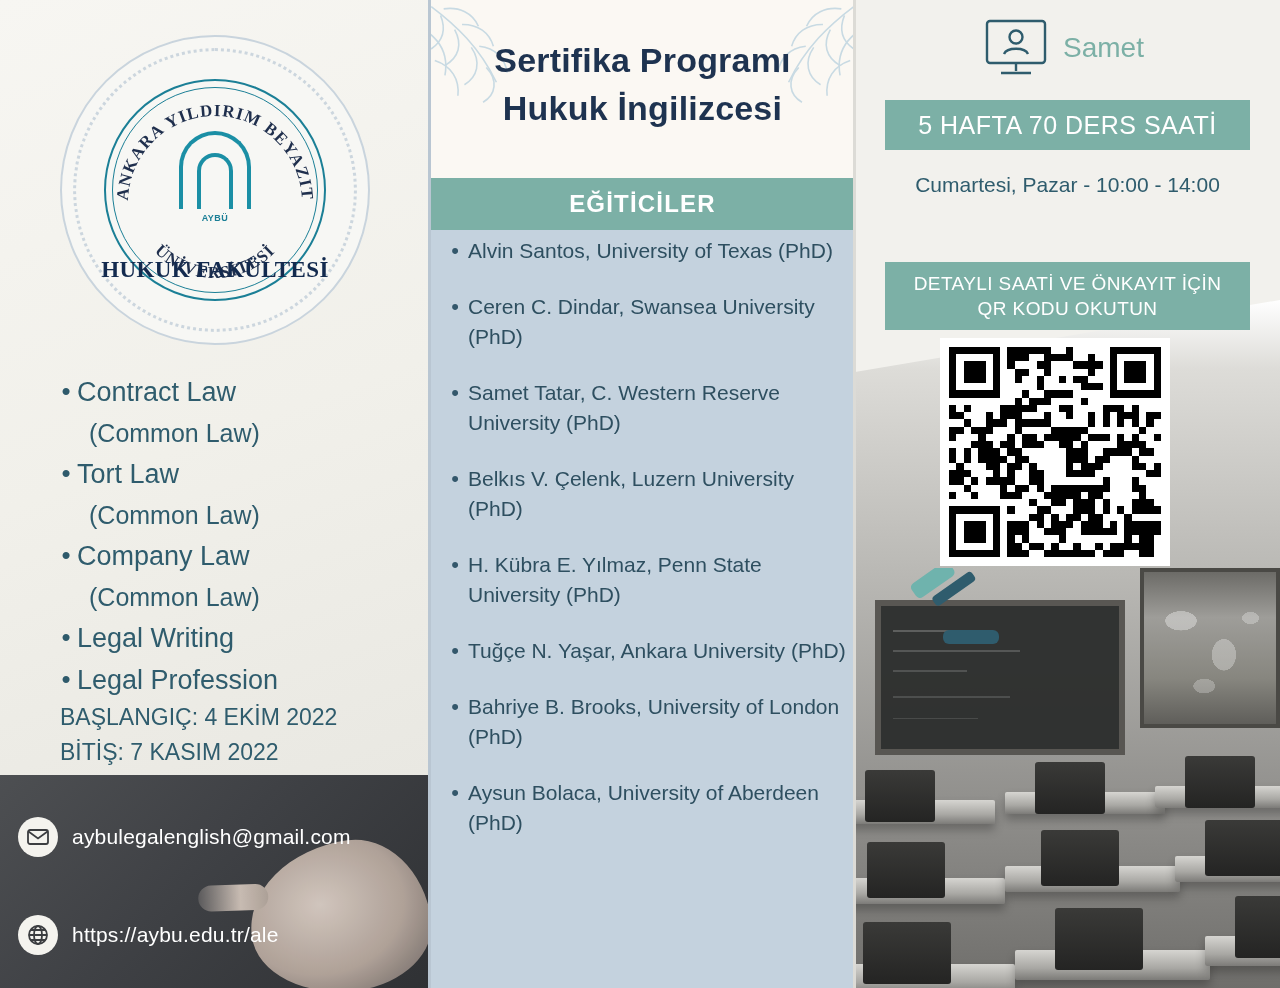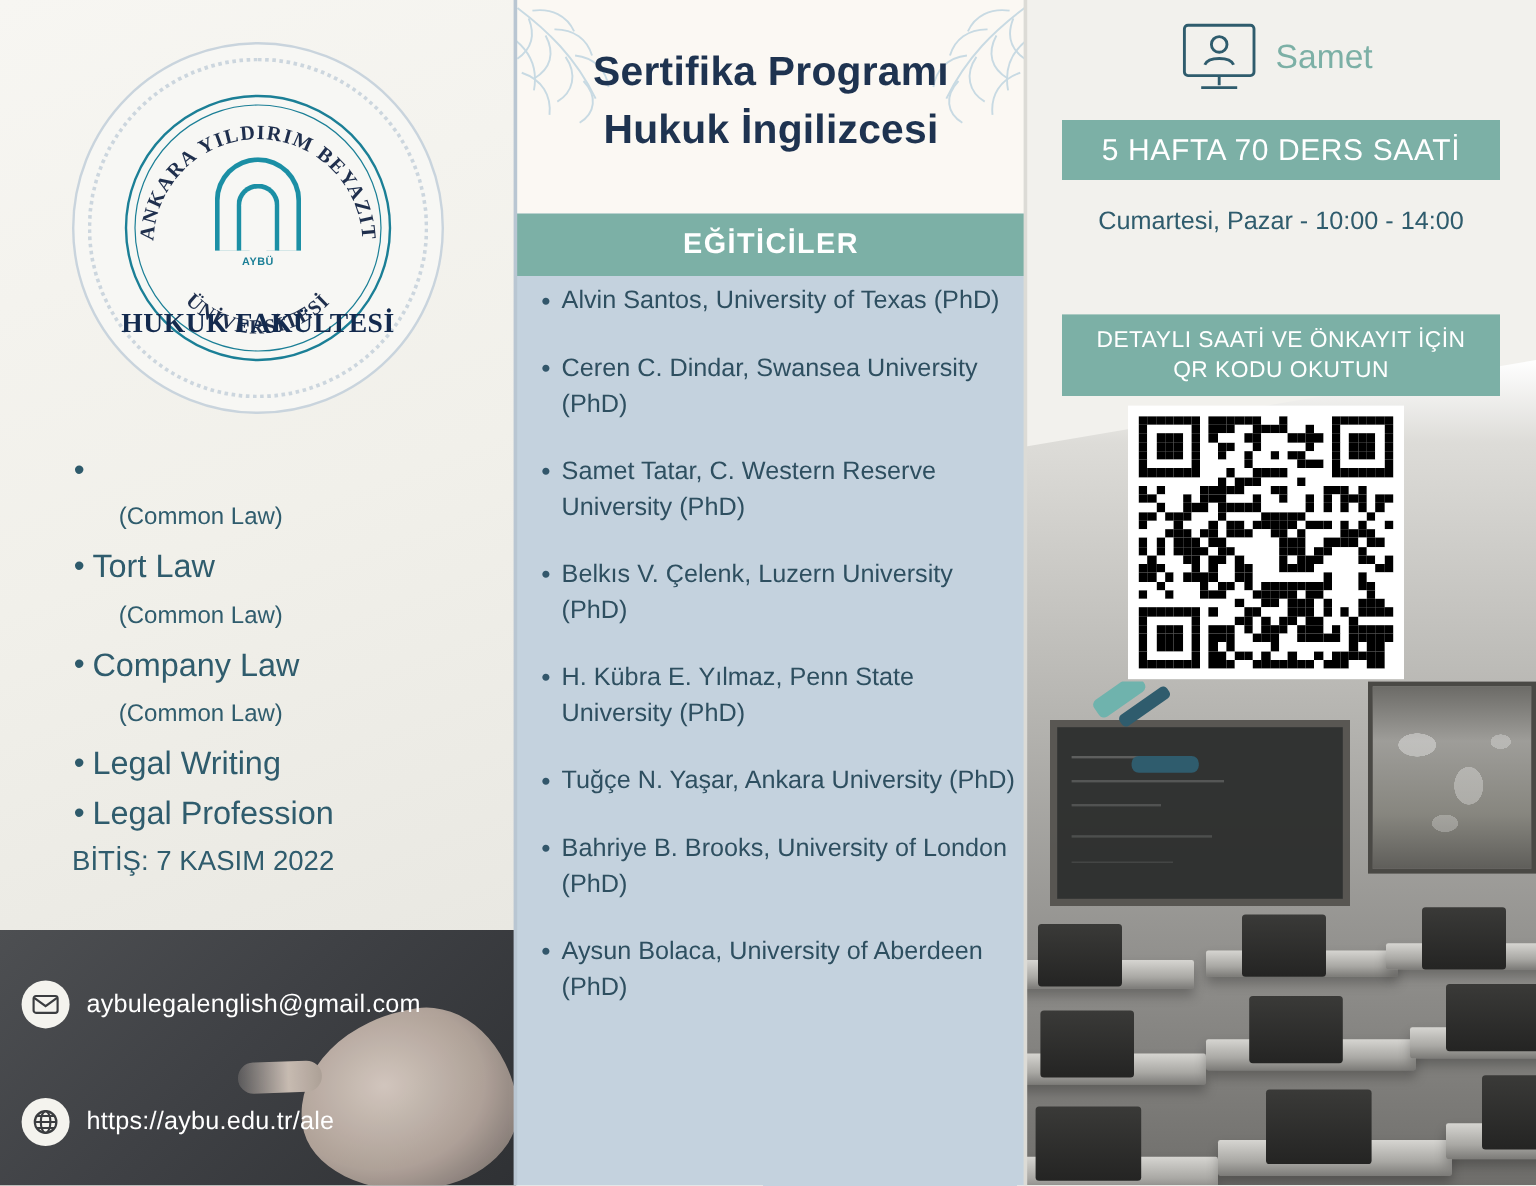--- a/index.html
+++ b/index.html
@@ -93,22 +93,22 @@
   }
   .topic-item { display: flex; align-items: flex-start; margin-bottom: 2px; }
   .topic-bullet {
     width: 22px; font-size: 26px; line-height: 38px; color: #2e5a6b;
     text-align: center;
   }
   .topic-main {
     font-size: 27px; line-height: 40px; color: #2f5c6d;
   }
   .topic-sub {
-    font-size: 20px; line-height: 38px; color: #2f5c6d;
-    margin-left: 44px; margin-bottom: 2px;
+    font-size: 25px; line-height: 38px; color: #2f5c6d;
+    margin-left: 34px; margin-bottom: 2px;
   }
   .dates {
     position: absolute; left: 60px; top: 700px; width: 370px;
     font-size: 23px; line-height: 35px; color: #2f5c6d;
   }
 
   
   .left-photo {
     position: absolute; left: 0; top: 775px; width: 430px; height: 213px;
     background: linear-gradient(135deg, #4d4f52 0%, #3f4145 45%, #2f3134 100%);
@@ -327,20 +327,21 @@
         <div class="outer"></div>
         <div class="inner"></div>
       </div>
       <div class="seal-aybu">AYBÜ</div>
       <div class="fac-title">HUKUK FAKÜLTESİ</div>
     </div>
 
     <div class="topic-list">
       <div class="topic-item">
         <span class="topic-bullet">•</span>
+        <span class="topic-main">Contract Law</span>
       </div>
       <div class="topic-sub">(Common Law)</div>
 
       <div class="topic-item">
         <span class="topic-bullet">•</span>
         <span class="topic-main">Tort Law</span>
       </div>
       <div class="topic-sub">(Common Law)</div>
 
       <div class="topic-item">
@@ -354,20 +355,21 @@
         <span class="topic-main">Legal Writing</span>
       </div>
 
       <div class="topic-item">
         <span class="topic-bullet">•</span>
         <span class="topic-main">Legal Profession</span>
       </div>
     </div>
 
     <div class="dates">
+      <div>BAŞLANGIÇ: 4 EKİM 2022</div>
       <div>BİTİŞ: 7 KASIM 2022</div>
     </div>
 
     <div class="left-photo">
       <div class="hand"></div>
 
       <div class="contact-row contact-email">
         <span class="c-icon">
           <svg viewBox="0 0 24 24" fill="none" stroke="#3b3d40" stroke-width="1.8">
             <rect x="2" y="5" width="20" height="14" rx="2"></rect>

